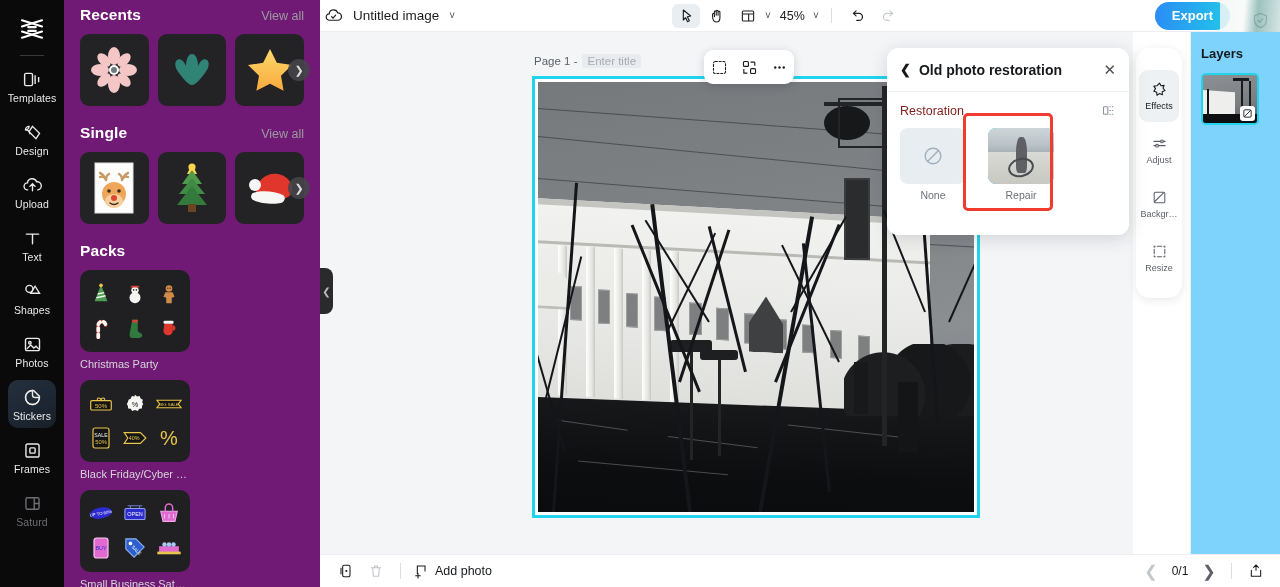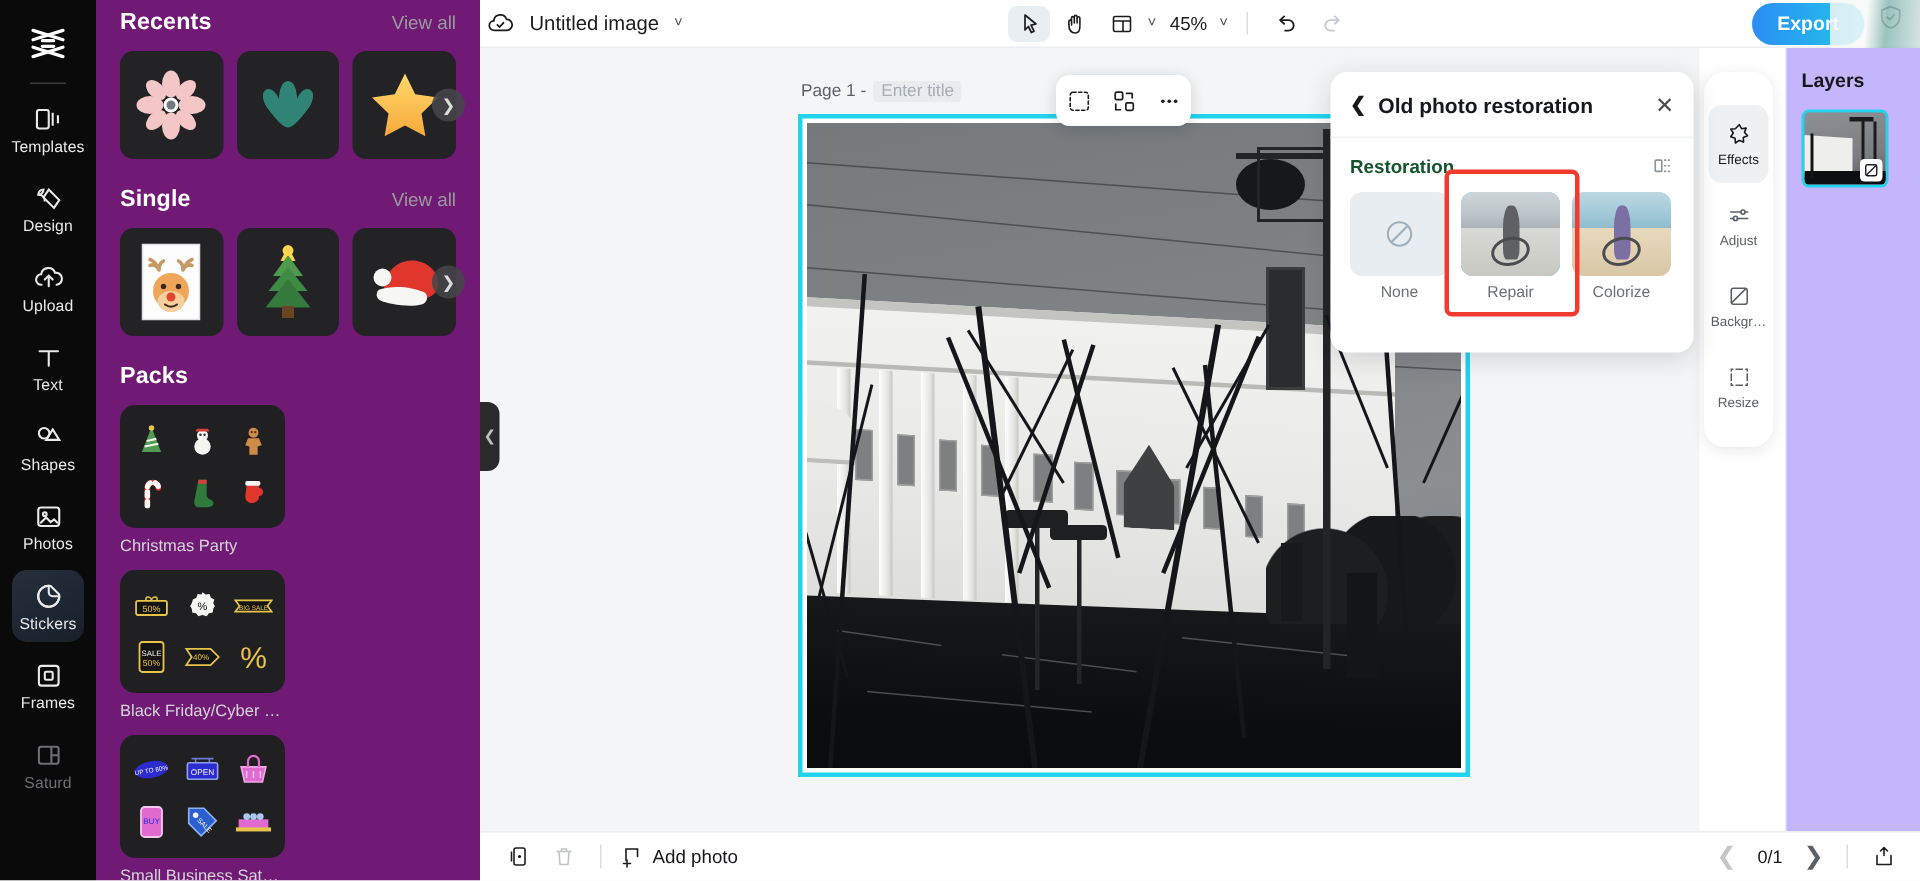--- a/index.html
+++ b/index.html
@@ -88,21 +88,21 @@
   .doc-title { font-size: 13.5px; color: #1c1c1e; }
   .caret { color: #4a4a4f; font-size: 10px; cursor: pointer; }
   .tb-center { position: absolute; left: 352px; display: flex; align-items: center; gap: 3px; }
   .tb-btn {
     width: 28px; height: 24px; display: flex; align-items: center; justify-content: center;
     border-radius: 6px; cursor: pointer;
   }
   .tb-btn.sel { background: #e9eef3; }
   .zoomval { font-size: 12.5px; color: #1c1c1e; margin-left: 6px; }
   .tb-sep { width: 1px; height: 15px; background: #dcdee2; margin: 0 9px; }
-  .tb-right { position: absolute; right: 10px; display: flex; align-items: flex-start; gap: 8px; }
+  .tb-right { position: absolute; right: 10px; display: flex; align-items: flex-end; gap: 21px; }
   .export-btn {
     height: 28px; padding: 0 17px; border-radius: 14px;
     background: linear-gradient(96deg,#2b8cf5 0%, #22c8e8 100%);
     color: #fff; font-size: 13px; font-weight: bold;
     display: flex; align-items: center; cursor: pointer; border: none;
   }
   .corner-tint {
     position: absolute; right: 0; top: 0; width: 60px; height: 32px;
     background: linear-gradient(95deg,#f4f6f6 0%,#f8faf9 40%,#8ab8b4 62%,#cfe0dd 100%);
     opacity:.85;
@@ -202,22 +202,22 @@
   }
   .rp-head {
     height: 44px; display: flex; align-items: center; padding: 0 13px;
     border-bottom: 1px solid #eef0f2; gap: 8px;
   }
   .rp-back { color: #16181c; font-size: 13px; cursor: pointer; font-weight: bold; }
   .rp-title { flex: 1; font-size: 14px; font-weight: bold; color: #16181c; }
   .rp-close { color: #4b4f55; font-size: 15px; cursor: pointer; }
   .rp-body { padding: 11px 13px 0; }
   .rp-row { display: flex; align-items: center; justify-content: space-between; }
-  .rp-label { font-size: 12.5px; font-weight: bold; color: #14532d; }
-  .rp-opts { display: flex; gap: 8px; margin-top: 10px; }
+  .rp-label { font-size: 12.5px; font-weight: normal; color: #7f1d1d; }
+  .rp-opts { display: flex; gap: 22px; margin-top: 10px; }
   .opt { width: 66px; cursor: pointer; }
   .opt-thumb {
     width: 66px; height: 56px; border-radius: 8px; overflow: hidden; position: relative;
     background: #e8edf1;
   }
   .opt.selected .opt-thumb { outline: 2px solid #22d3ee; outline-offset: -2px; }
   .opt-name { text-align: center; font-size: 10.5px; color: #6b7077; margin-top: 5px; }
   .hi-box {
     position: absolute; left: 76px; top: 65px; width: 90px; height: 98px;
     border: 3px solid #f23b2f; border-radius: 5px; pointer-events: none; z-index: 5;
@@ -248,21 +248,21 @@
     width: 40px; height: 52px; border-radius: 9px; margin-bottom: 2px;
     display: flex; flex-direction: column; align-items: center; justify-content: center;
     gap: 3px; cursor: pointer; color: #5c6068;
   }
   .ts-item.active { background: #eef1f4; color: #16181c; margin-top: 16px; }
   .ts-label { font-size: 9px; max-width: 40px; overflow: hidden; text-overflow: ellipsis; white-space: nowrap;}
 
   
   .layers {
     position: absolute; left: 1190px; top: 32px; width: 90px; height: 522px;
-    background: #c4b5fd; border-left: 1px solid #eceef1; padding: 14px 10px; z-index: 9;
+    background: #7dd3fc; border-left: 1px solid #eceef1; padding: 14px 10px; z-index: 9;
   }
   .layers-title { font-size: 13px; font-weight: bold; color: #16181c; }
   .layer-thumb {
     width: 58px; height: 52px; margin-top: 12px; border: 2px solid #22d3ee;
     border-radius: 5px; overflow: hidden; position: relative; cursor: pointer;
     background: #8a8d90;
   }
   .lt-badge {
     position: absolute; right: 2px; bottom: 2px; width: 15px; height: 15px;
     background: #fff; border-radius: 3px; display:flex;align-items:center;justify-content:center;
@@ -789,31 +789,20 @@
             <div class="beach">
               <div class="sea"></div>
                 <div class="sand"></div>
               <div class="figure"></div>
                 <div class="hoop"></div>
             </div>
           </div>
           <div class="opt-name">Repair</div>
         </div>
 
-        <div class="opt">
-          <div class="opt-thumb">
-            <div class="beach color">
-              <div class="sea"></div>
-                <div class="sand"></div>
-              <div class="figure"></div>
-                <div class="hoop"></div>
-            </div>
-          </div>
-          <div class="opt-name">Colorize</div>
-        </div>
       </div>
     </div>
     <div class="hi-box"></div>
   </div>
 
   <div class="toolstrip">
     <div class="ts-item active">
       <svg width="17" height="17" viewBox="0 0 24 24" fill="none" stroke="currentColor" stroke-width="1.5" stroke-linejoin="round">
         <path d="M12 3l2.2 3.8 4.3-.6-1.6 4 2.9 3.2-4 1.7.3 4.3-4.1-1.6-3.6 2.4-.3-4.4-4.1-1.4 2.4-3.6L4 7.2l4.3-.4z"></path>
       </svg>

